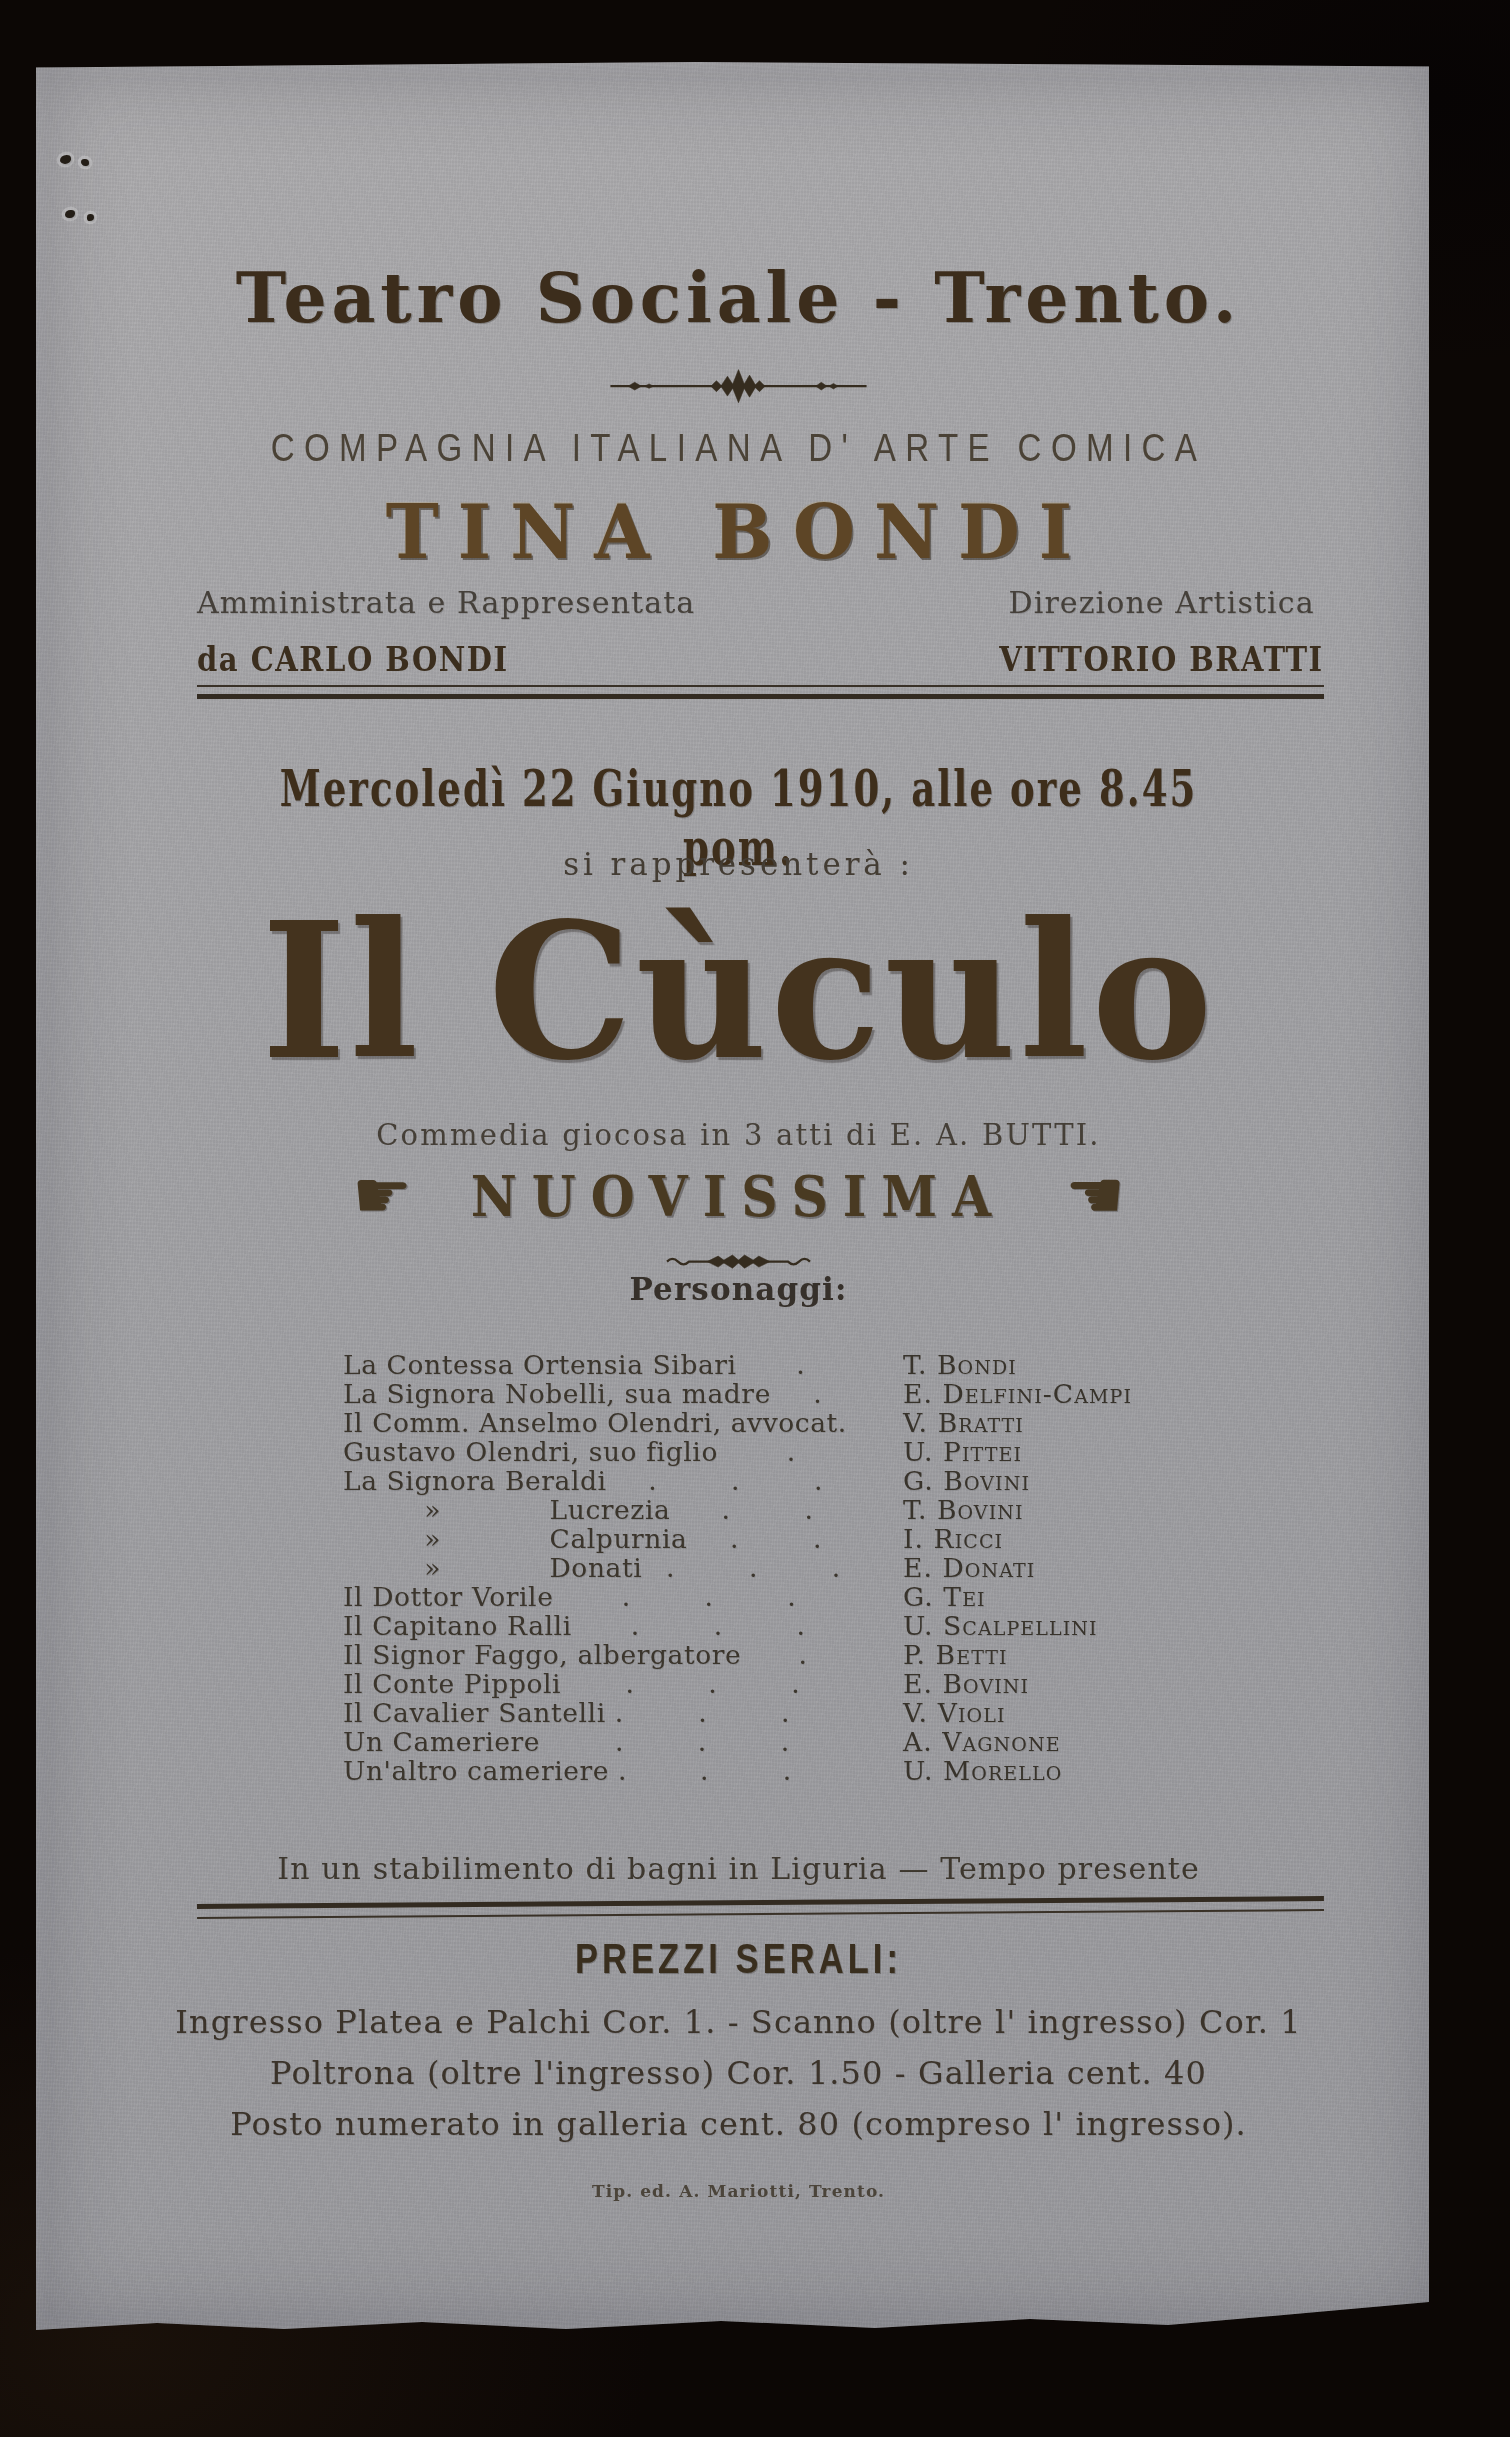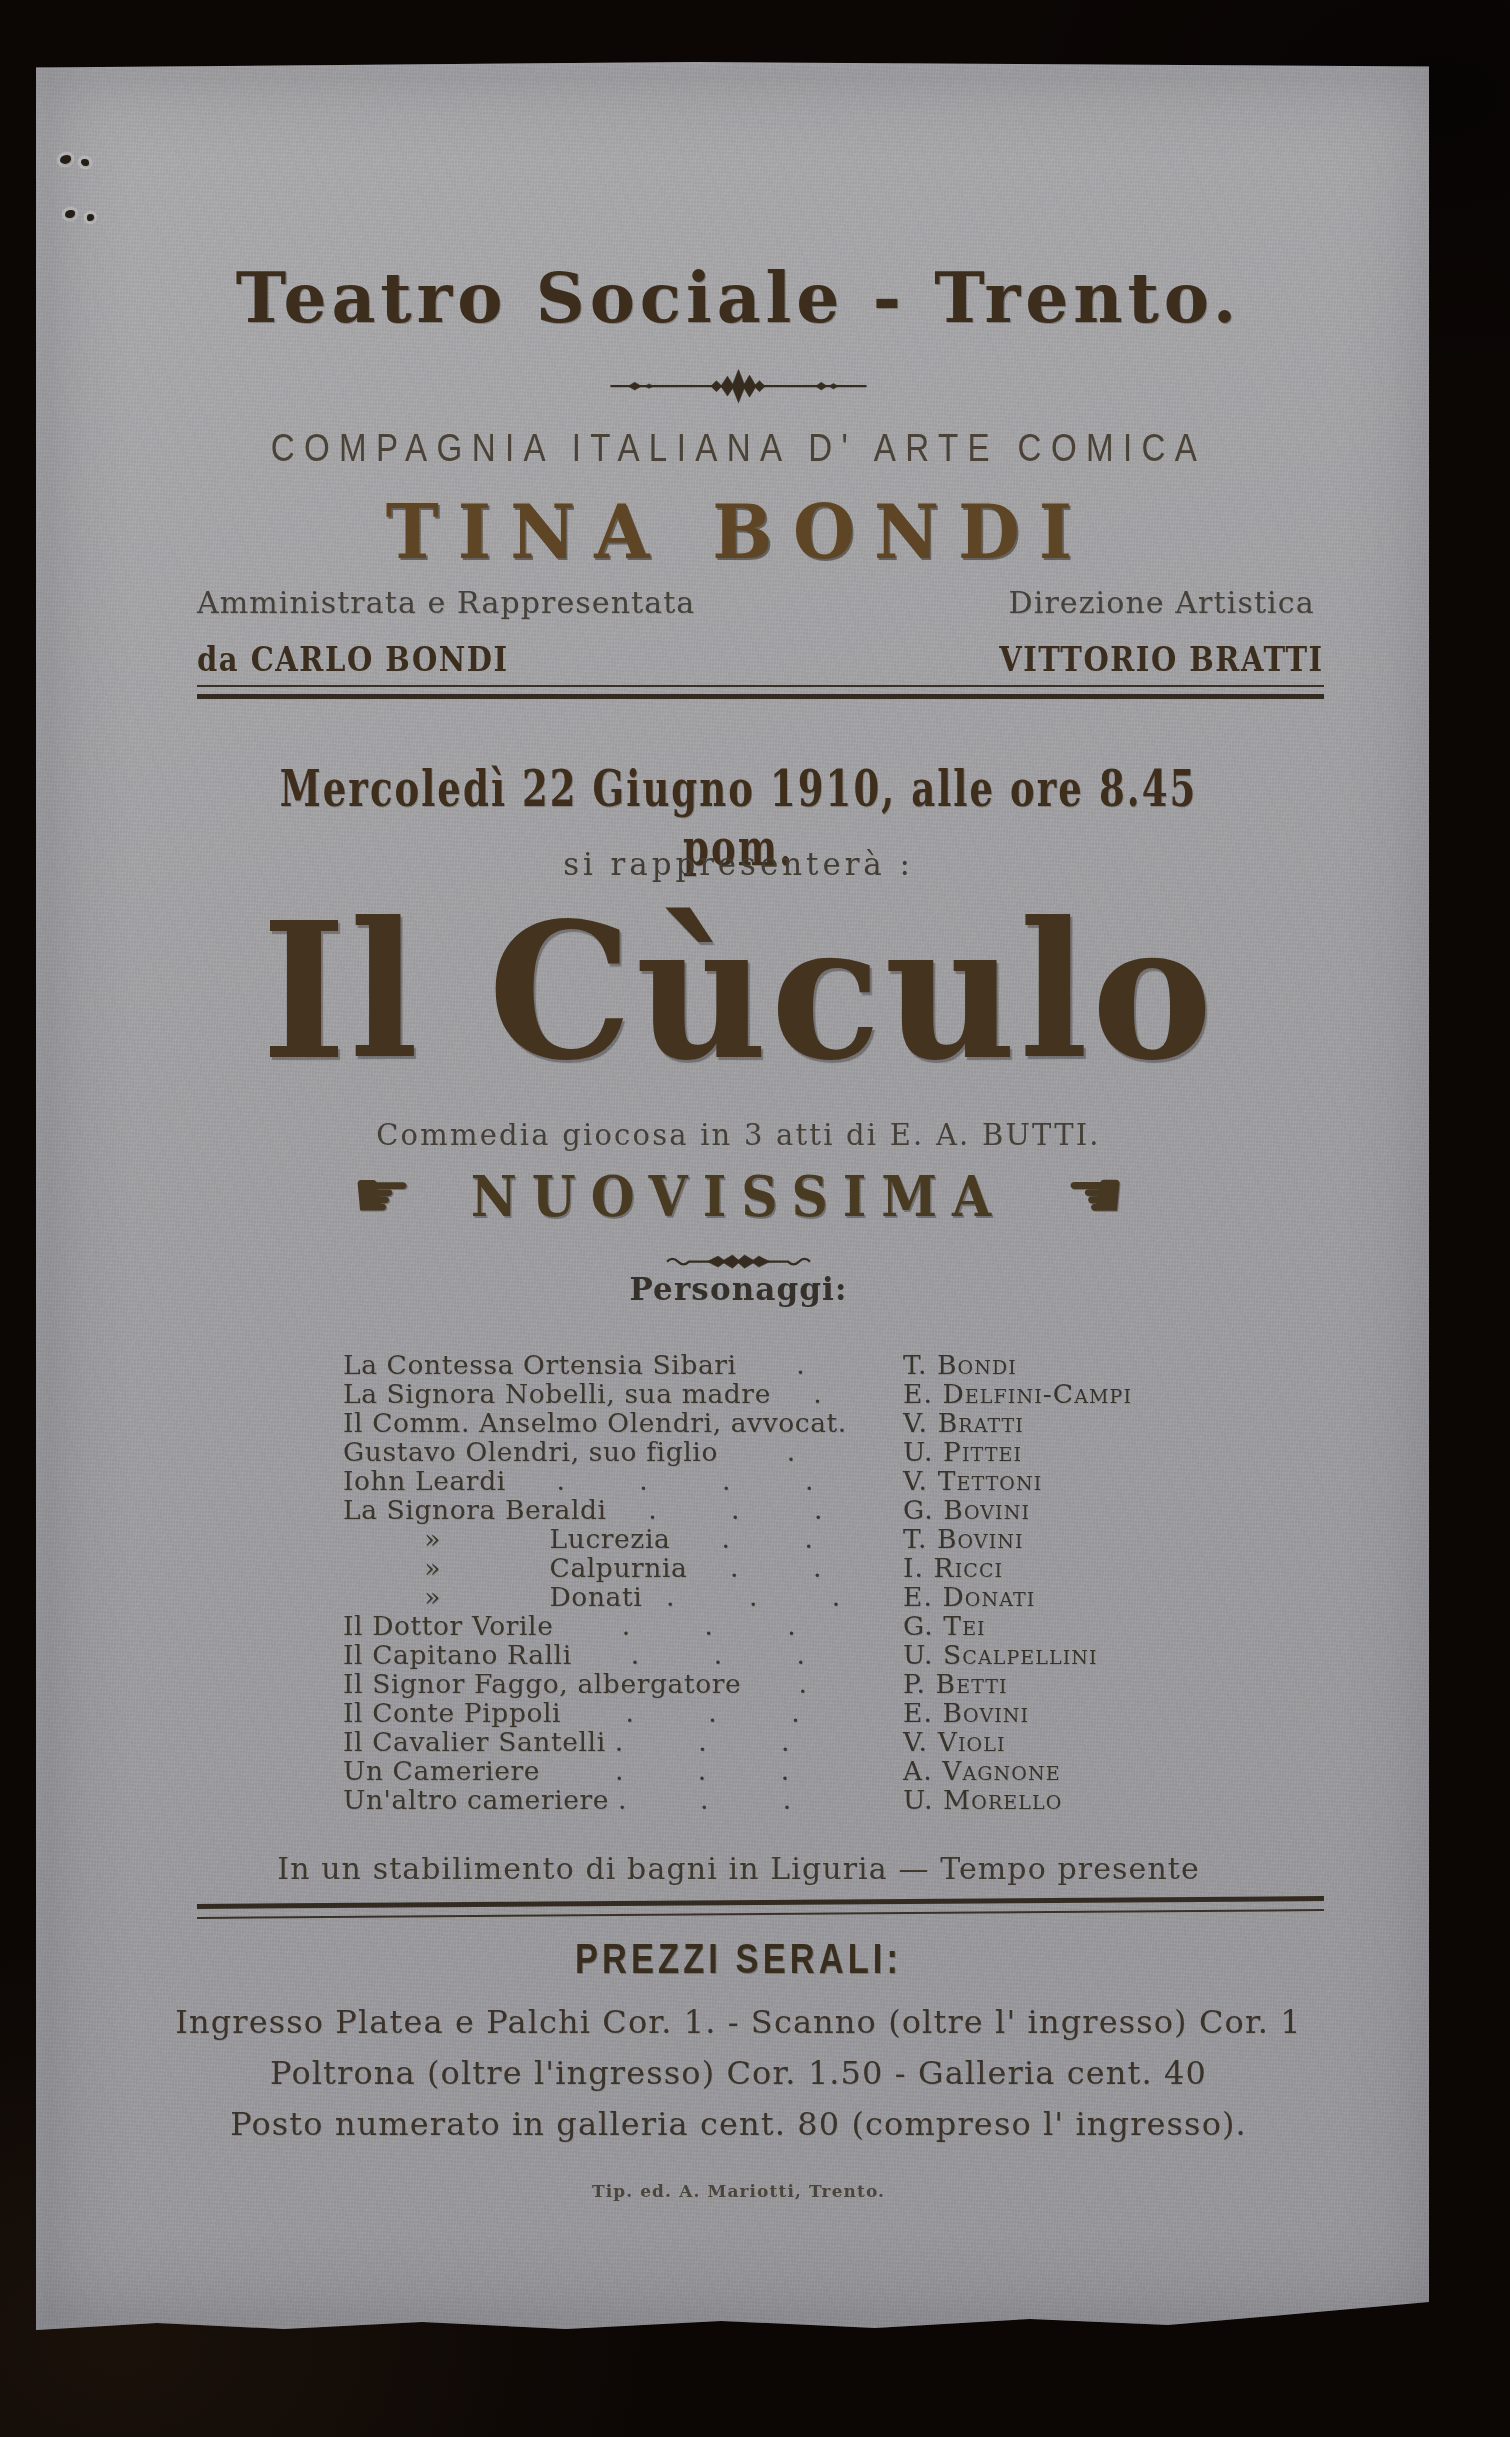--- a/index.html
+++ b/index.html
@@ -177,25 +177,20 @@
           <span class="cast-dots"></span>
           <span class="cast-actor">V. Bratti</span>
         </div>
 
         <div class="cast-row">
           <span class="cast-char">Gustavo Olendri, suo figlio</span>
           <span class="cast-dots">.</span>
           <span class="cast-actor">U. Pittei</span>
         </div>
 
-        <div class="cast-row">
-          <span class="cast-char">Iohn Leardi</span>
-          <span class="cast-dots">. . . .</span>
-          <span class="cast-actor">V. Tettoni</span>
-        </div>
 
         <div class="cast-row">
           <span class="cast-char">La Signora Beraldi</span>
           <span class="cast-dots">. . .</span>
           <span class="cast-actor">G. Bovini</span>
         </div>
 
         <div class="cast-row">
           <span class="cast-char">   »    Lucrezia</span>
           <span class="cast-dots">. .</span>

